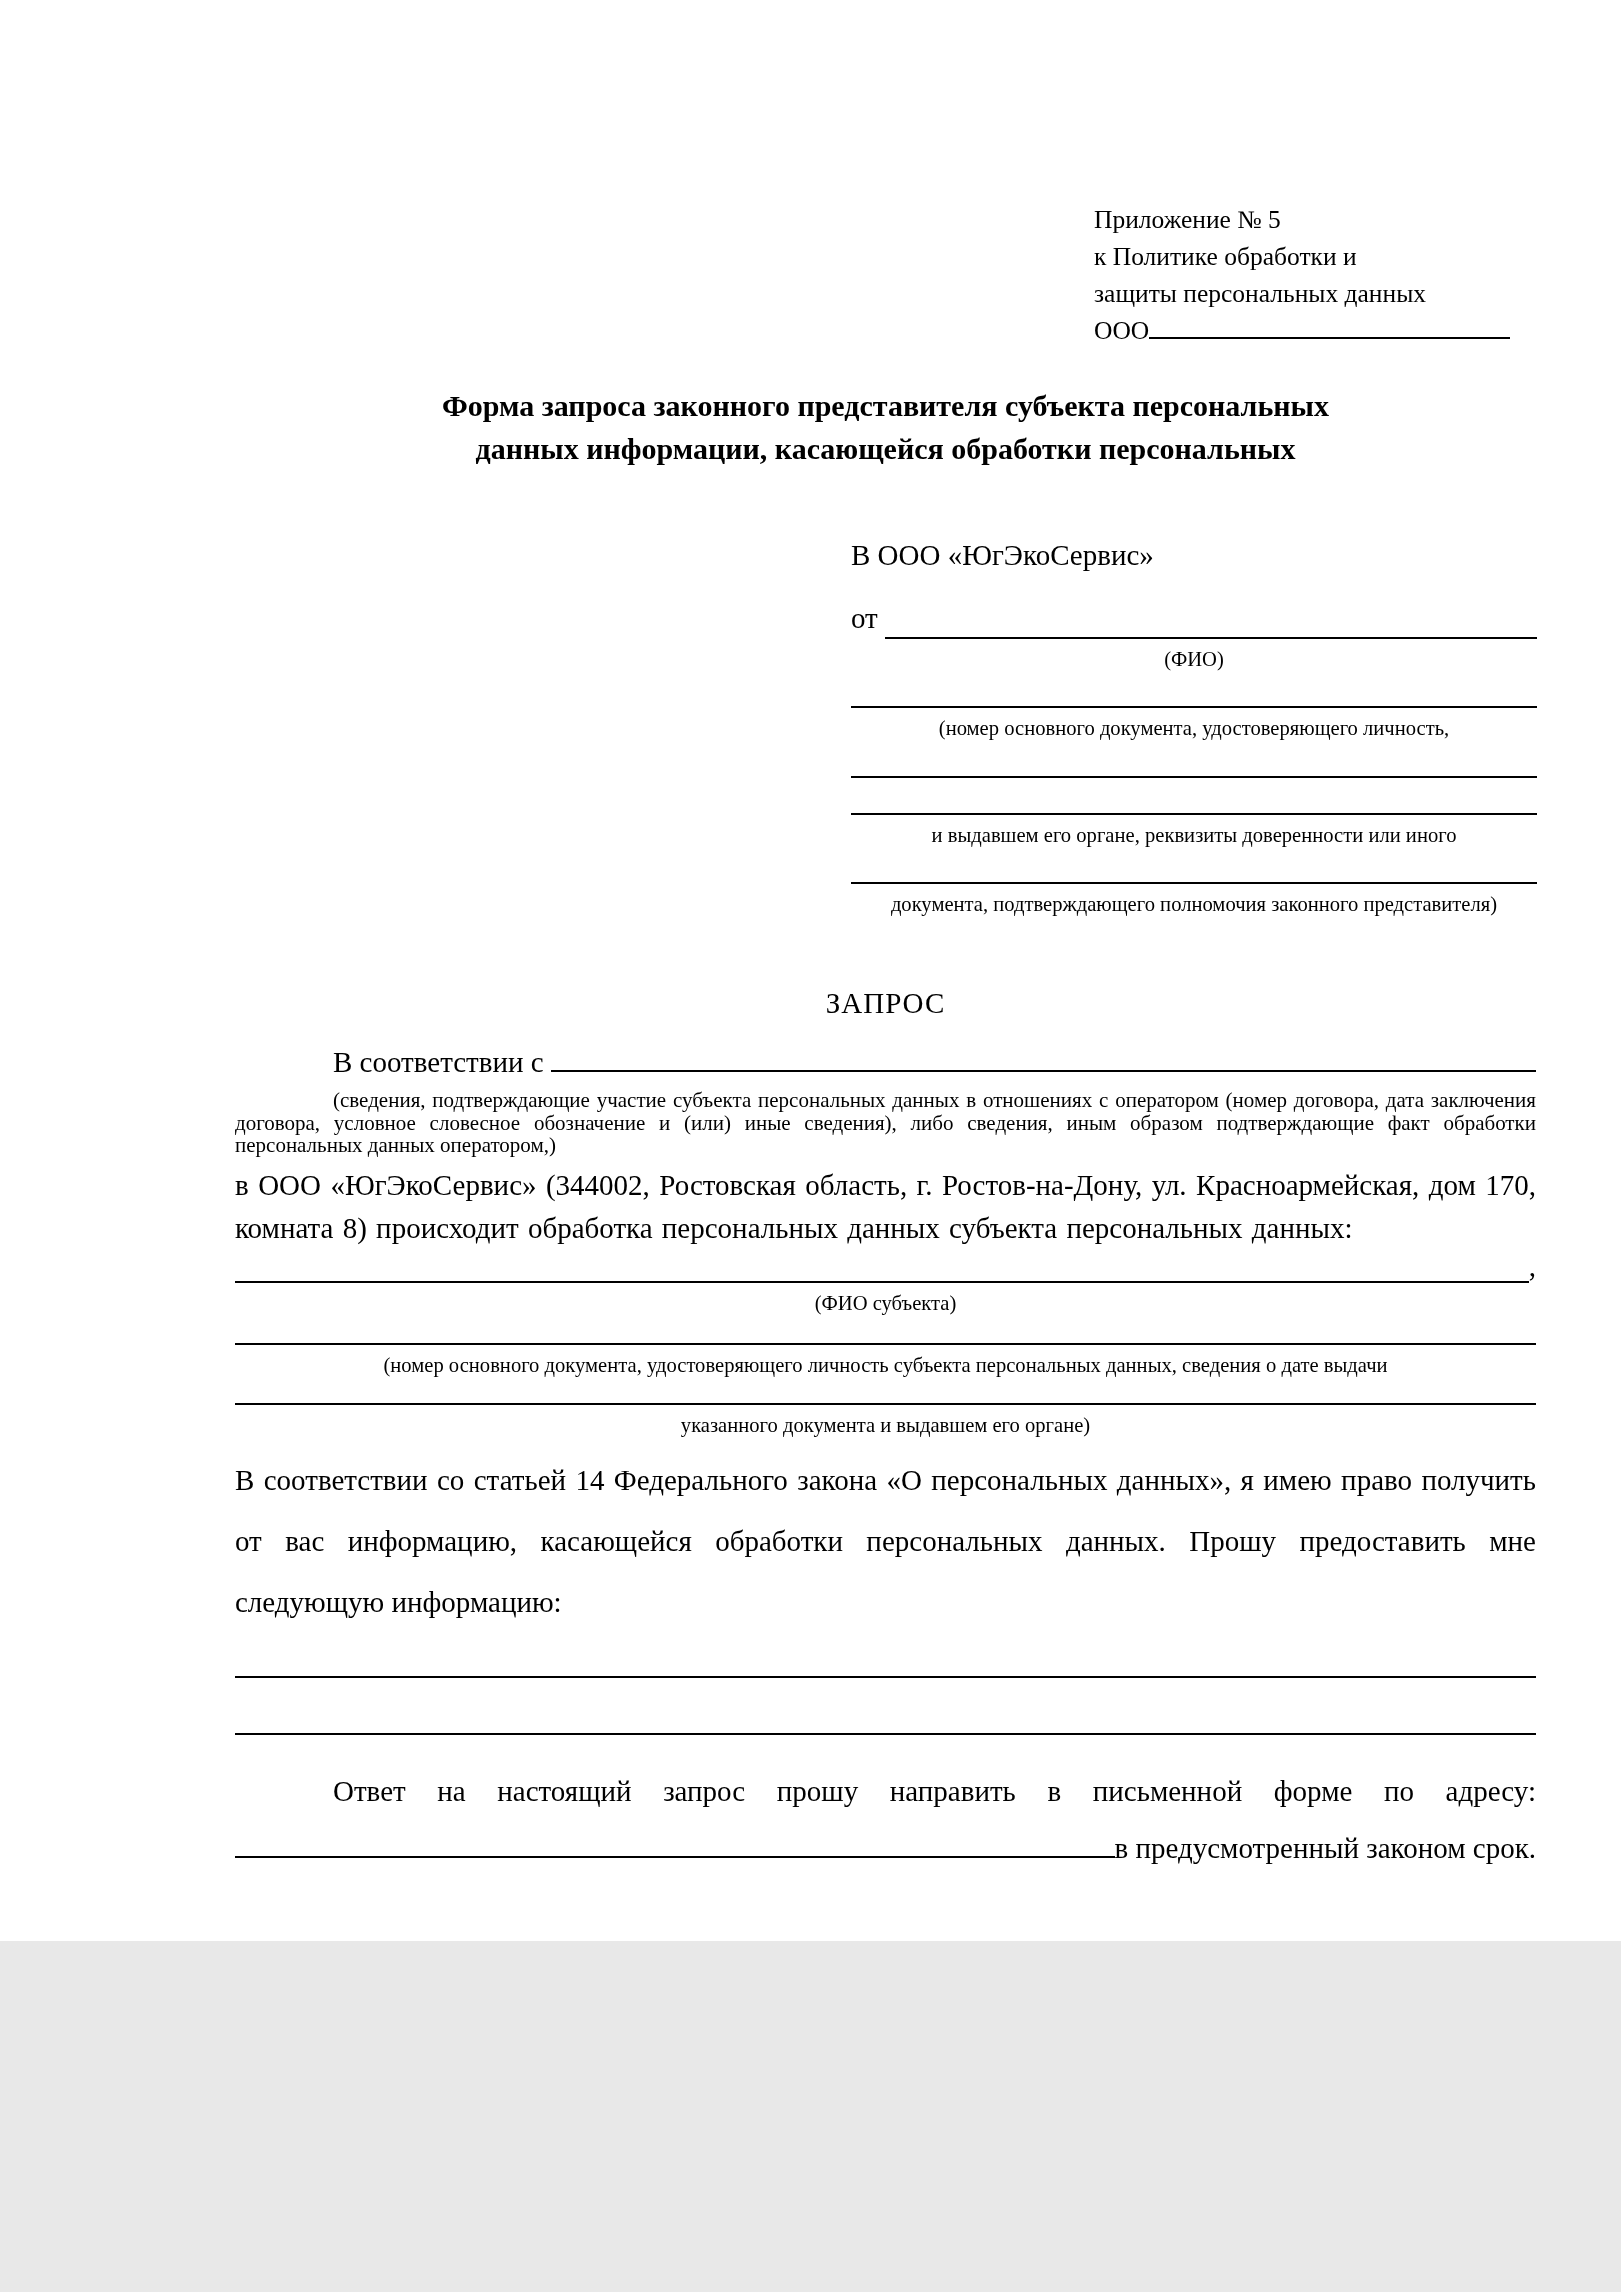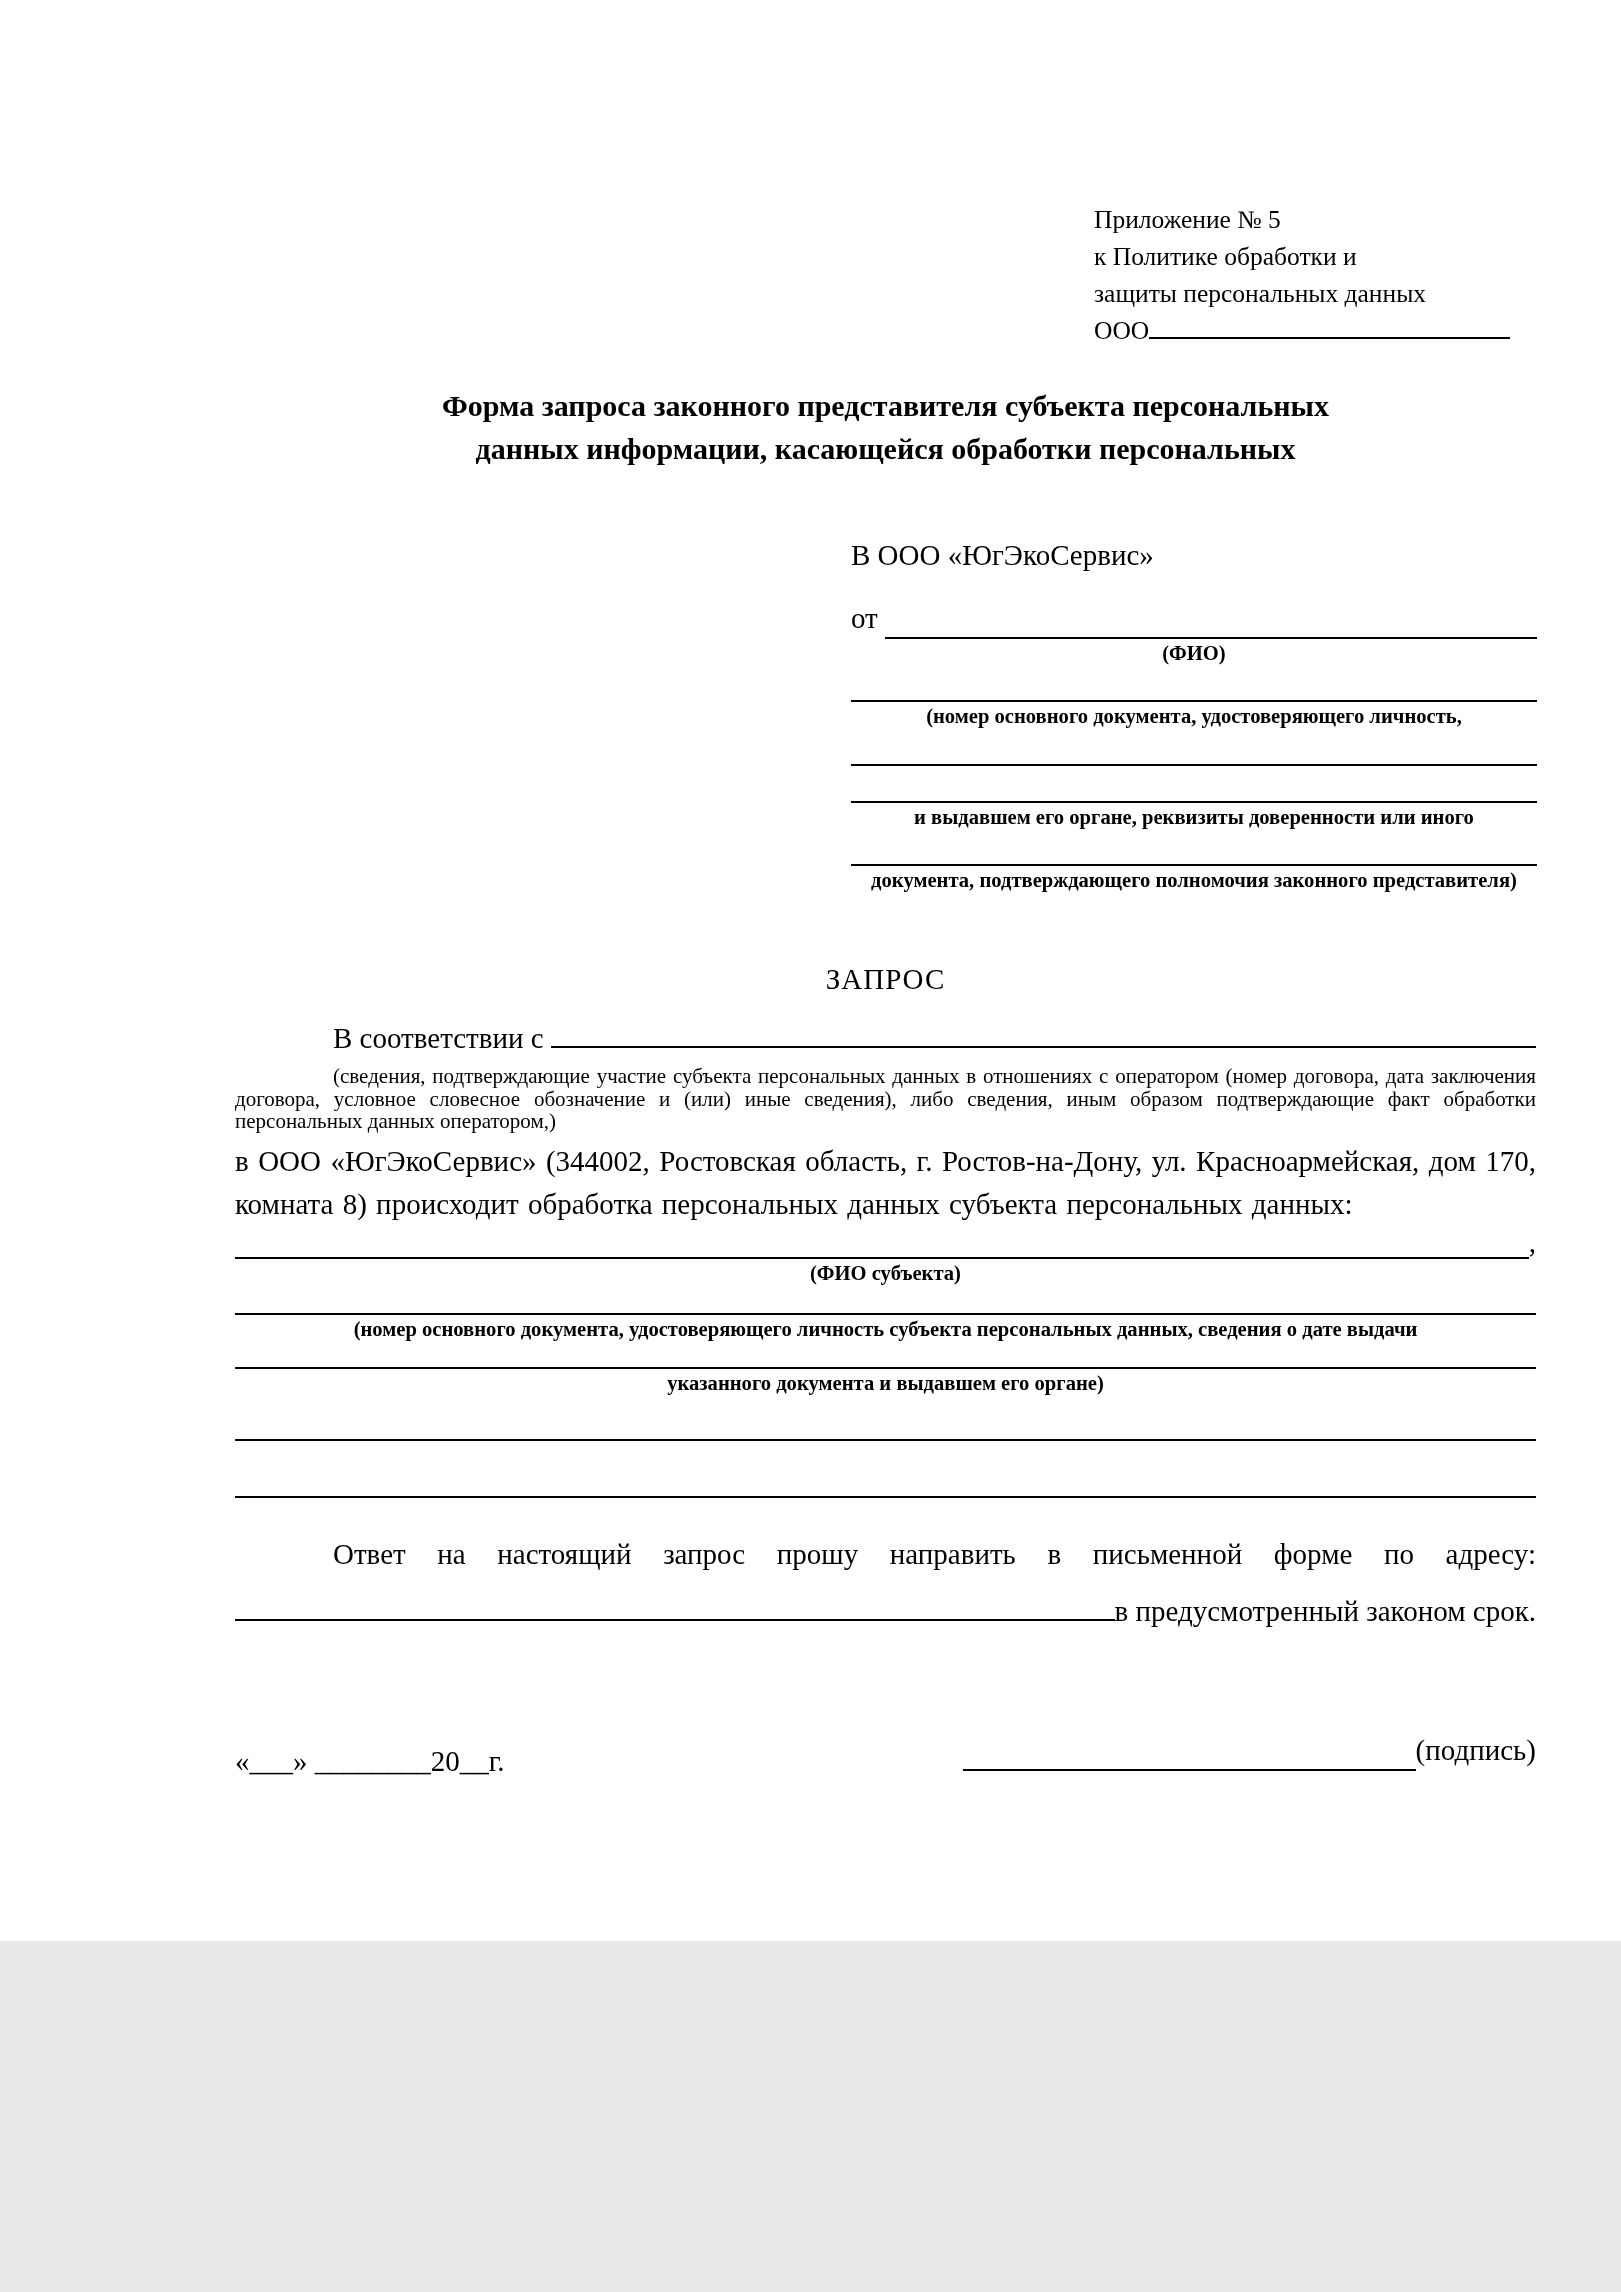--- a/index.html
+++ b/index.html
@@ -40,22 +40,21 @@
   
   .addressee { margin-left: 616px; width: 686px; margin-top: 65px; }
   .addr-to { line-height: 41px; white-space: nowrap; }
   .from-row { display: flex; align-items: flex-end; margin-top: 21.6px; line-height: 41px; }
   .from-row .from-prefix { white-space: nowrap; }
   .fill { flex: 1; border-bottom: 2px solid #000; min-height: 1px; }
   .cap {
     font-size: 20.6px;
     line-height: 24.5px;
     text-align: center;
-    margin-top: 2px;
-    font-weight: bold;
+    margin-top: 8px;
   }
   .addr-group { margin-top: 35px; }
   .hr { border-bottom: 2px solid #000; height: 0; }
 
   
   .zapros { margin-top: 65px; text-align: center; line-height: 43px; letter-spacing: 1px; }
 
   .accordance-row { display: flex; align-items: baseline; margin-top: 17.6px; padding-left: 98px; line-height: 41px; }
   .accordance-row .acc-prefix { white-space: nowrap; padding-right: 7.8px; }
 
@@ -166,20 +165,21 @@
 
   <div class="group2">
     <div class="hr"></div>
     <div class="cap">(номер основного документа, удостоверяющего личность субъекта персональных данных, сведения о дате выдачи</div>
   </div>
   <div class="group3">
     <div class="hr"></div>
     <div class="cap">указанного документа и выдавшем его органе)</div>
   </div>
 
+  <div class="law">В соответствии со статьей 14 Федерального закона «О персональных данных», я имею право получить от вас информацию, касающейся обработки персональных данных. Прошу предоставить мне следующую информацию:</div>
 
   <div class="blank-line-1"></div>
   <div class="blank-line-2"></div>
 
   <div class="answer">Ответ на настоящий запрос прошу направить в письменной форме по адресу:</div>
   <div class="answer-row">
     <span class="fill"></span>
     <span class="suffix">в предусмотренный законом срок.</span>
   </div>
 

